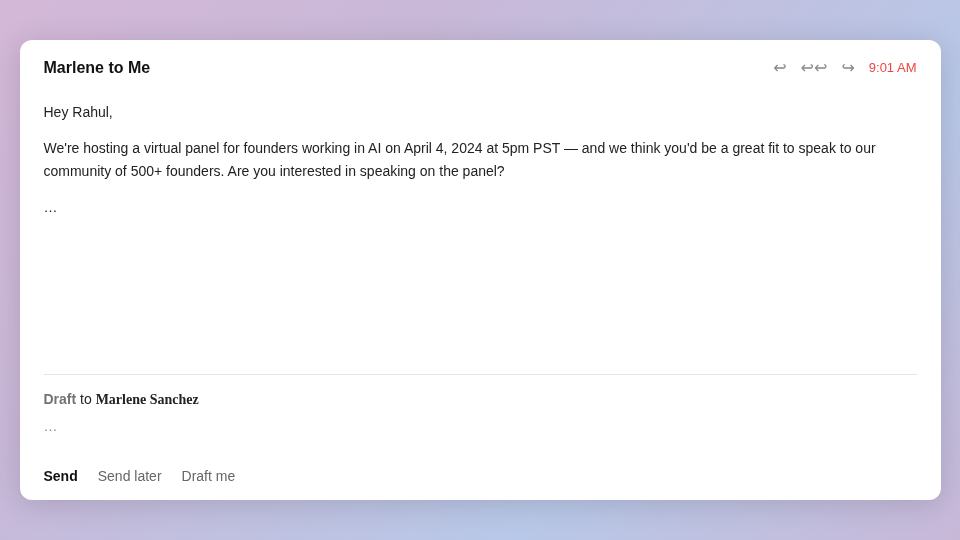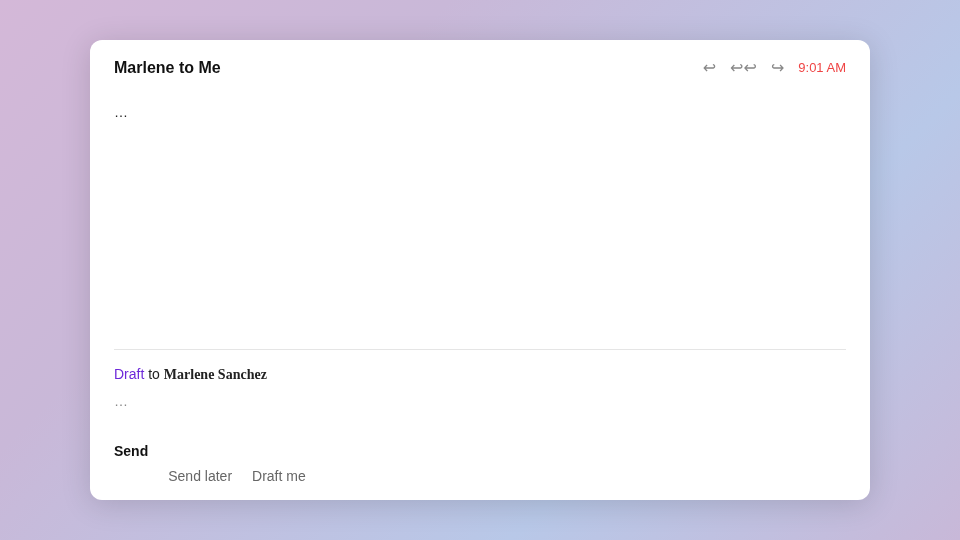--- a/index.html
+++ b/index.html
@@ -11,21 +11,21 @@
       display: flex;
       align-items: center;
       justify-content: center;
       font-family: -apple-system, BlinkMacSystemFont, 'Segoe UI', Helvetica, Arial, sans-serif;
       overflow: hidden;
     }
 
     .email-card {
       background: #ffffff;
       border-radius: 12px;
-      width: 780px;
+      width: 921px;
       min-height: 460px;
       box-shadow: 0 4px 30px rgba(0,0,0,0.15);
       display: flex;
       flex-direction: column;
       overflow: hidden;
     }
 
     .email-header {
       display: flex;
       align-items: center;
@@ -100,22 +100,22 @@
       padding: 16px 24px 12px 24px;
     }
 
     .draft-header {
       font-size: 14px;
       color: #222;
       margin-bottom: 10px;
     }
 
     .draft-label {
-      color: #6d28d9;
-      font-weight: 400;
+      color: #737373;
+      font-weight: 700;
     }
 
     .draft-recipient {
       font-weight: 600;
       color: #222;
       font-family: Liberation Serif, serif;
     }
 
     .draft-body {
       font-size: 14px;
@@ -150,41 +150,42 @@
 
     .btn-send-later,
     .btn-remind {
       font-size: 14px;
       font-weight: 400;
       color: #666;
       background: none;
       border: none;
       cursor: pointer;
       padding: 0;
-      margin-top: 25px;
     }
   </style>
 </head>
 <body>
 
 <div class="email-card">
 
   <div class="email-header">
     <div class="email-header-left">
       <span class="email-title">Marlene to Me</span>
     </div>
     <div class="email-header-right">
       <span class="header-icon">↩</span>
       <span class="header-icon">↩↩</span>
       <span class="header-icon">↪</span>
       <span class="email-time">9:01 AM</span>
     </div>
   </div>
 
   <div class="email-body">
+    <p class="greeting">Hey Rahul,</p>
+    <p>We're hosting a virtual panel for founders working in AI on April 4, 2024 at 5pm PST — and we think you'd be a great fit to speak to our community of 500+ founders. Are you interested in speaking on the panel?</p>
     <p class="ellipsis">…</p>
   </div>
 
   <div class="divider"></div>
 
   <div class="draft-section">
     <div class="draft-header"><span class="draft-label">Draft</span><span> to </span><span class="draft-recipient">Marlene Sanchez</span></div>
     <div class="draft-ellipsis">…</div>
   </div>
 

